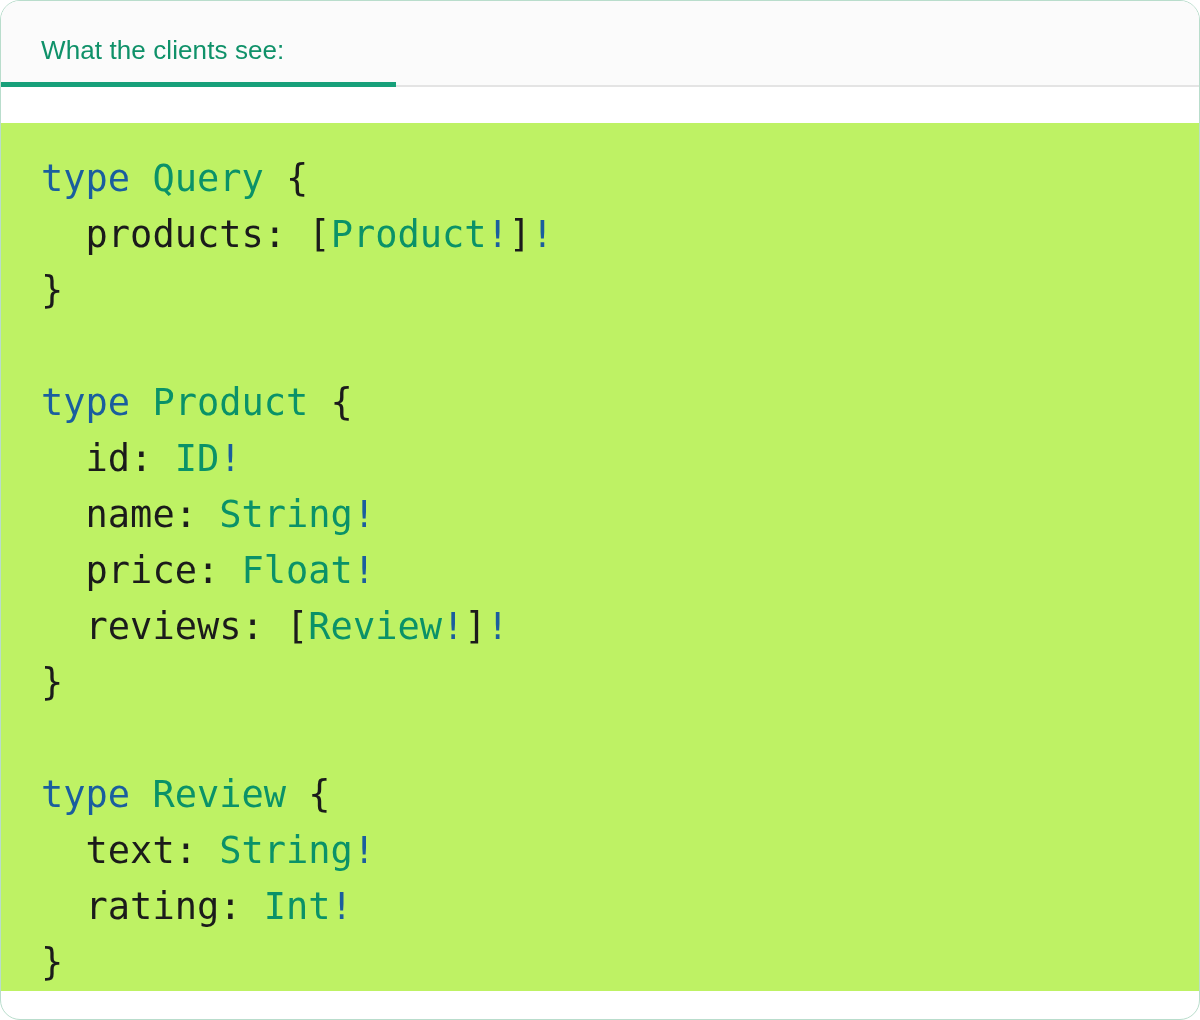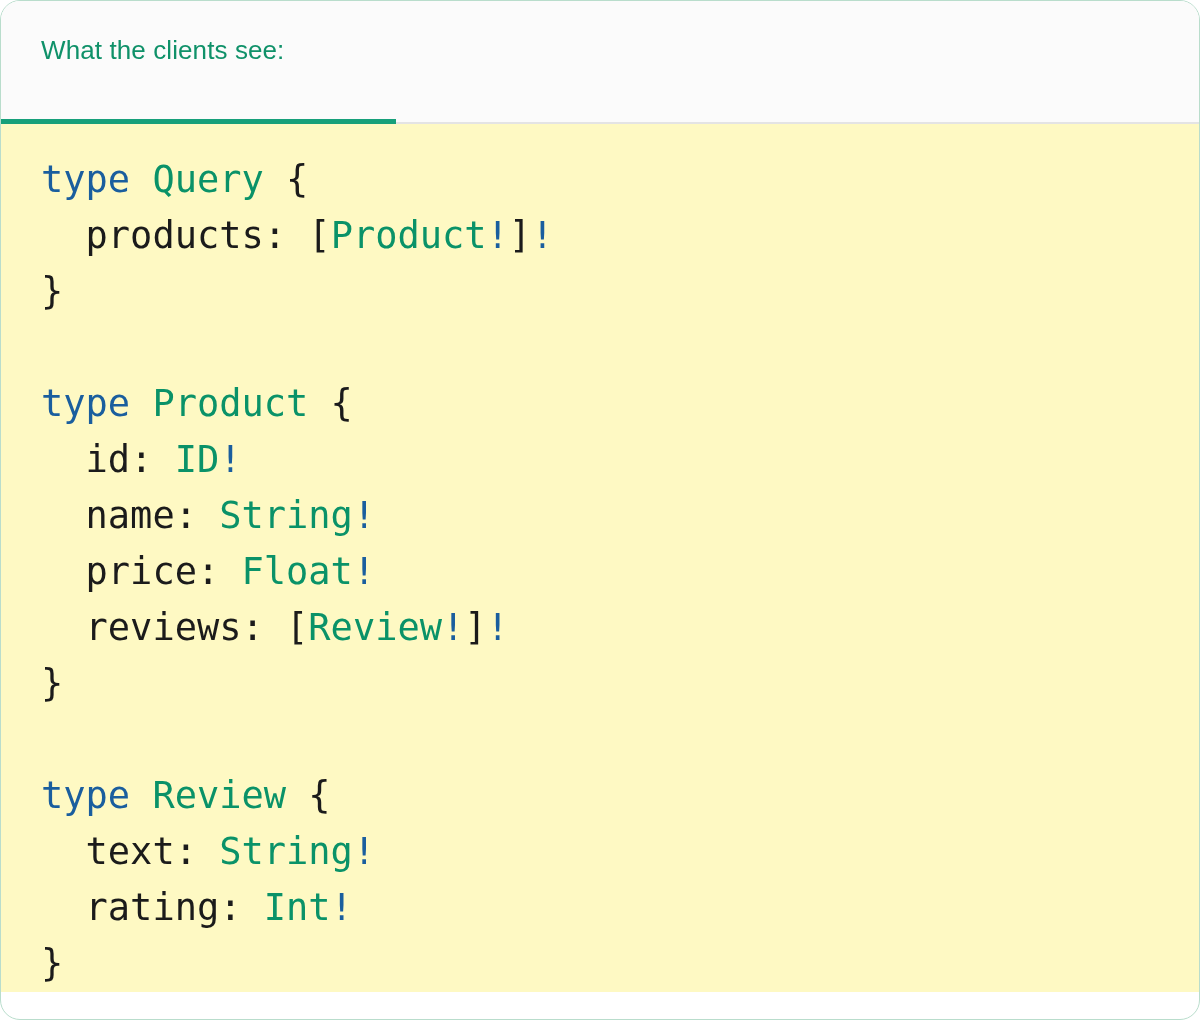--- a/index.html
+++ b/index.html
@@ -22,21 +22,21 @@
     background: #ffffff;
     border: 1px solid #b9ddcc;
     border-radius: 20px;
     overflow: hidden;
   }
 
   
   .tabstrip {
     position: relative;
     box-sizing: border-box;
-    height: 123px;
+    height: 86px;
     background: #fbfbfb;
     border-bottom: 2px solid #e4e4e4;
   }
   .tab {
     position: absolute;
     left: 0;
     top: 0;
     width: 395px;
     height: 99px;
     box-sizing: border-box;
@@ -60,21 +60,22 @@
     bottom: -2px;
     width: 395px;
     height: 5px;
     background: #17a07a;
   }
 
   
   .code-area {
     box-sizing: border-box;
     padding: 28px 11px 0 40px;
-    background: #fef9c3;
+    background: #bef264;
+    margin-top: 36px;
   }
   .code {
     margin: 0;
     font-family: "DejaVu Sans Mono", monospace;
     font-size: 37px;
     line-height: 56px;
     white-space: pre;
     color: #1b1b1b;
     letter-spacing: 0;
   }

